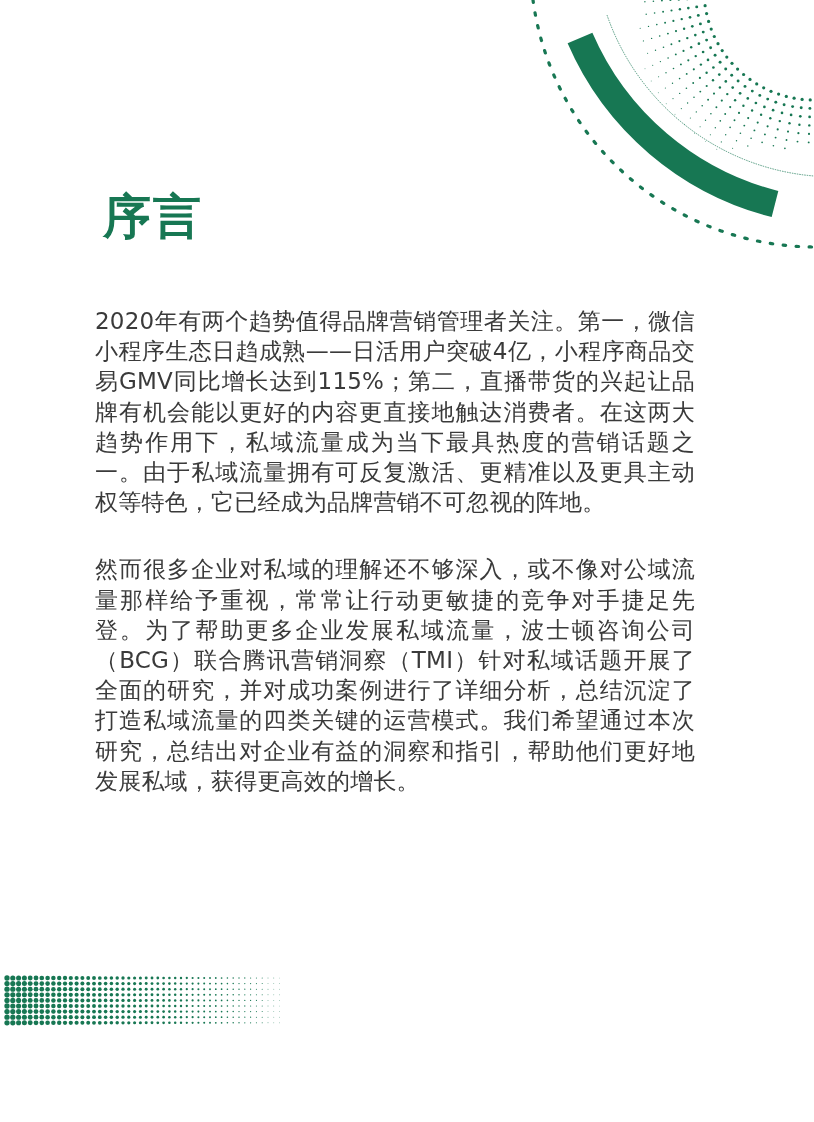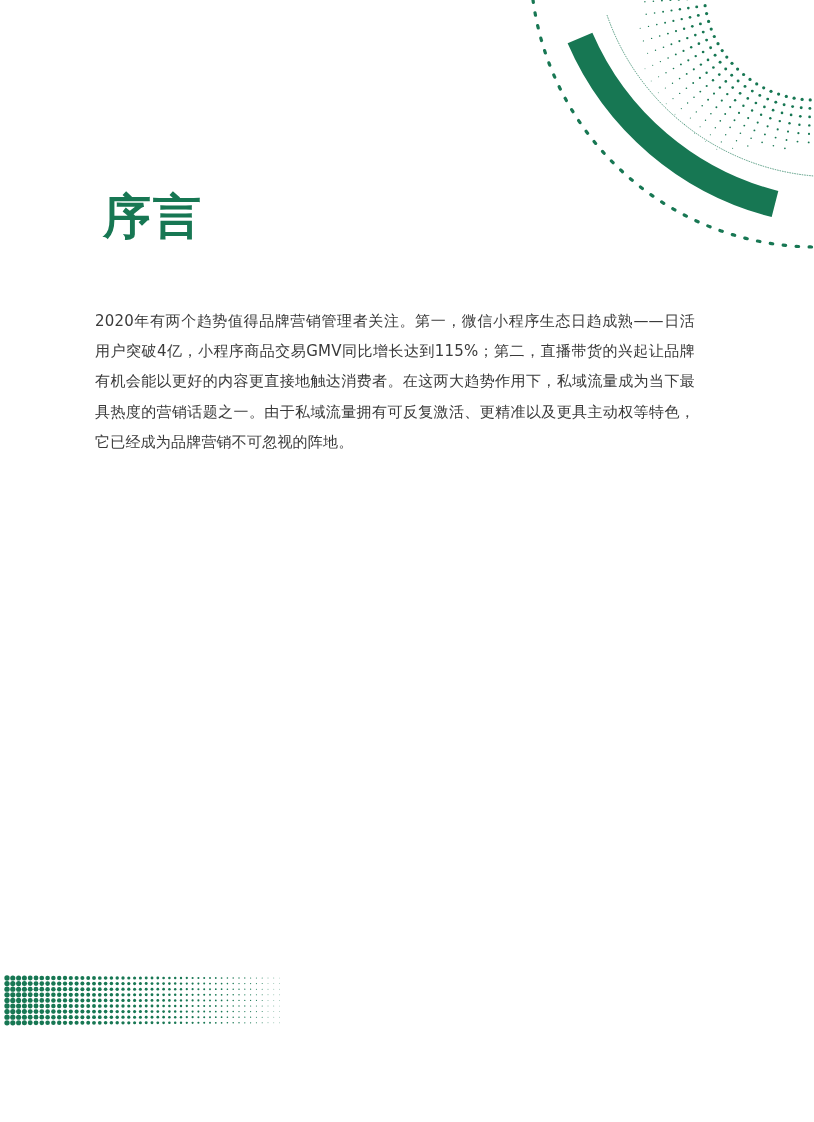--- a/index.html
+++ b/index.html
@@ -7,21 +7,21 @@
       width: 814px; height: 1122px; background: #ffffff; position: relative; overflow: hidden;
       font-family: "DejaVu Sans", "Liberation Sans", sans-serif;
     }
     .deco-top { position: absolute; left: 0; top: 0; width: 814px; height: 260px; }
     .title {
       position: absolute; left: 95px; top: 178px; margin: 8px;
       font-size: 48px; font-weight: bold; color: #177753; letter-spacing: 2px; line-height: 60px;
     }
     .body-text { position: absolute; left: 95px; top: 306px; width: 600px; }
     .para {
-      margin: 0 0 37px 0; font-size: 15px; line-height: 30.2px; color: #3a3a3a;
+      margin: 0 0 37px 0; font-size: 23px; line-height: 30.2px; color: #3a3a3a;
       text-align: justify; letter-spacing: 0.2px;
     }
     .halftone { position: absolute; left: 0; top: 970px; width: 290px; height: 60px; }
   </style>
 </head>
 <body>
 
 <svg class="deco-top" viewBox="0 0 814 260" xmlns="http://www.w3.org/2000/svg">
   <defs>
     <clipPath id="clipTop">
@@ -221,20 +221,21 @@
     <path d="M 607 15 A 240 240 0 0 0 814 176" fill="none" stroke="#177753" stroke-width="0.8" stroke-dasharray="1.5 1" opacity="0.9"></path>
 
     <path d="M 580 38 A 290 290 0 0 0 775 204" fill="none" stroke="#177753" stroke-width="27"></path>
   </g>
 </svg>
 
 <h1 class="title">序言</h1>
 
 <div class="body-text">
   <p class="para">2020年有两个趋势值得品牌营销管理者关注。第一，微信小程序生态日趋成熟——日活用户突破4亿，小程序商品交易GMV同比增长达到115%；第二，直播带货的兴起让品牌有机会能以更好的内容更直接地触达消费者。在这两大趋势作用下，私域流量成为当下最具热度的营销话题之一。由于私域流量拥有可反复激活、更精准以及更具主动权等特色，它已经成为品牌营销不可忽视的阵地。</p>
+  <p class="para">然而很多企业对私域的理解还不够深入，或不像对公域流量那样给予重视，常常让行动更敏捷的竞争对手捷足先登。为了帮助更多企业发展私域流量，波士顿咨询公司（BCG）联合腾讯营销洞察（TMI）针对私域话题开展了全面的研究，并对成功案例进行了详细分析，总结沉淀了打造私域流量的四类关键的运营模式。我们希望通过本次研究，总结出对企业有益的洞察和指引，帮助他们更好地发展私域，获得更高效的增长。</p>
 </div>
 
 <svg class="halftone" viewBox="0 0 290 60" xmlns="http://www.w3.org/2000/svg">
   <g id="halftone" fill="#177753">
       <circle cx="7" cy="8" r="2.65"></circle>
       <circle cx="12.8" cy="8" r="2.60"></circle>
       <circle cx="18.6" cy="8" r="2.55"></circle>
       <circle cx="24.4" cy="8" r="2.50"></circle>
       <circle cx="30.2" cy="8" r="2.45"></circle>
       <circle cx="36" cy="8" r="2.41"></circle>

